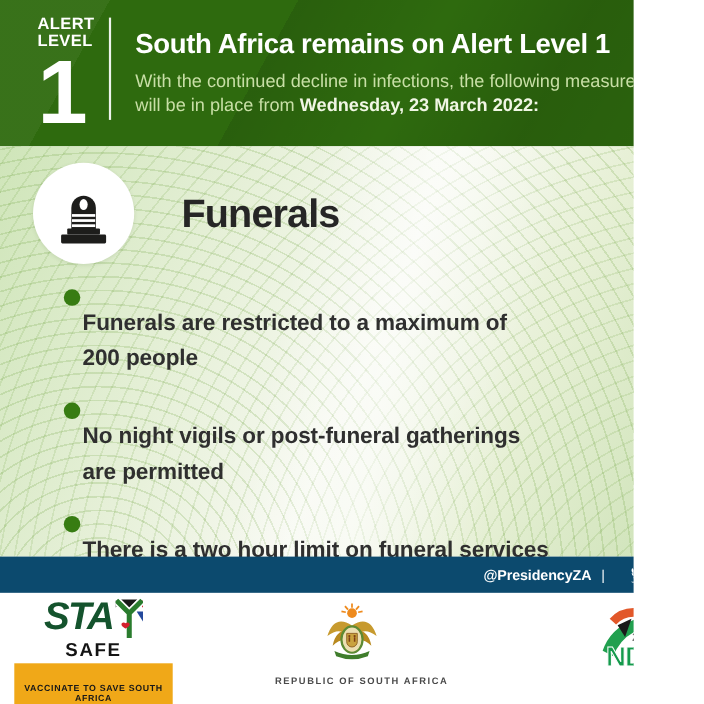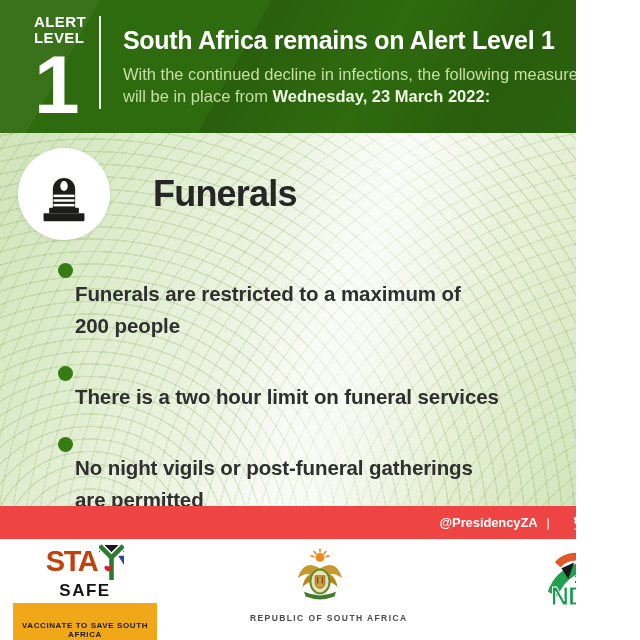--- a/index.html
+++ b/index.html
@@ -20,44 +20,44 @@
   .head-text p strong{color:#F0F6E4;font-weight:700;}
 
   
   .body{position:absolute;top:133px;left:0;width:640px;height:373px;
     background-image:
       repeating-radial-gradient(circle at 14% 112%, rgba(104,158,55,0) 0 11px, rgba(104,158,55,.20) 11px 12.5px),
       repeating-radial-gradient(circle at 104% 128%, rgba(104,158,55,0) 0 12px, rgba(104,158,55,.15) 12px 13.5px),
       linear-gradient(113deg,#CFE5B9 0%,#E6F0D8 30%,#F7F9F1 52%,#E7F0D6 72%,#C9E0B2 100%);}
   .sheen{position:absolute;inset:0;pointer-events:none;
     background:linear-gradient(103deg, rgba(255,255,255,0) 40%, rgba(255,255,255,.55) 55%, rgba(255,255,255,0) 72%);}
-  .section-head{position:absolute;left:18px;top:15px;display:flex;align-items:center;}
+  .section-head{position:absolute;left:30px;top:15px;display:flex;align-items:center;}
   .icon-circle{width:92px;height:92px;border-radius:50%;background:#fff;flex:none;
     display:flex;align-items:center;justify-content:center;box-shadow:0 1px 4px rgba(40,70,20,.12);}
   .icon-circle svg{width:62px;height:62px;}
   .section-head h2{margin:0 0 0 43px;font-size:36px;font-weight:700;color:#262626;letter-spacing:-.8px;}
   .bullets{position:absolute;left:58px;top:122px;margin:0;padding:0;list-style:none;}
   .bullets li{display:flex;margin-bottom:16px;flex-direction:column;}
   .dot{width:15px;height:15px;border-radius:50%;background:#377C12;margin-top:8px;flex:none;}
   .bt{margin-left:17px;font-size:20.5px;font-weight:700;color:#2F2F2F;line-height:32px;letter-spacing:-.1px;}
   .bl{white-space:nowrap;}
 
   
-  .bar{position:absolute;top:506px;left:0;width:640px;height:33px;background:#ef4444;
+  .bar{position:absolute;top:506px;left:0;width:640px;height:33px;background:#0c4a6e;
        display:flex;align-items:center;justify-content:flex-end;padding-right:16px;
        box-sizing:border-box;color:#fff;}
   .bar .handle,.bar .url{font-size:13px;font-weight:700;letter-spacing:-.1px;}
   .bar .pipe{margin:0 9px;font-size:13px;font-weight:400;opacity:.95;}
   .soc{display:block;margin-left:13px;}
 
   
   .strip{position:absolute;top:539px;left:0;width:640px;height:101px;background:#fff;}
   .stay{position:absolute;left:13px;top:5px;width:144px;text-align:center;}
   .stay-row{display:flex;justify-content:center;align-items:flex-start;height:37px;}
-  .sta{font-size:29px;font-weight:800;color:#c2410c;letter-spacing:-1.5px;line-height:34px;}
+  .sta{font-size:35px;font-weight:800;color:#14532d;letter-spacing:-1.5px;line-height:34px;font-style:italic;}
   .flagy{width:25px;height:37px;margin-left:2px;}
   .safe{font-size:17px;font-weight:800;color:#141414;letter-spacing:1.5px;line-height:17px;margin-top:1px;}
   .banner{margin-top:4px;background:#F0A818;color:#181818;font-size:8px;font-weight:700;
           letter-spacing:.6px;padding:18px 0;}
   .tagline{margin-top:5px;font-size:6.8px;font-weight:700;color:#7C4032;letter-spacing:.3px;}
   .coat{position:absolute;left:250px;top:4px;width:140px;text-align:center;}
   .coat svg{width:48px;height:64px;}
   .republic{margin-top:2px;font-size:8.5px;font-weight:700;letter-spacing:1.4px;color:#4A4A4A;white-space:nowrap;}
   .ndp{position:absolute;left:543px;top:8px;}
   .ndp svg{width:68px;height:66px;}
@@ -104,29 +104,29 @@
       <li>
         <span class="dot"></span>
         <div class="bt">
           <div class="bl">Funerals are restricted to a maximum of</div>
           <div class="bl">200 people</div>
         </div>
       </li>
       <li>
         <span class="dot"></span>
         <div class="bt">
-          <div class="bl">There is a two hour limit on funeral services</div>
-          <div class="bl"></div>
+          <div class="bl">No night vigils or post-funeral gatherings</div>
+          <div class="bl">are permitted</div>
         </div>
       </li>
       <li>
         <span class="dot"></span>
         <div class="bt">
-          <div class="bl">No night vigils or post-funeral gatherings</div>
-          <div class="bl">are permitted</div>
+          <div class="bl">There is a two hour limit on funeral services</div>
+          <div class="bl"></div>
         </div>
       </li>
     </ul>
   </main>
 
   <div class="bar">
     <span class="handle">@PresidencyZA</span>
     <span class="pipe">|</span>
     <svg class="soc" width="21" height="18" viewBox="0 0 24 24" fill="#fff">
       <path d="M23.9 4.6c-.9.4-1.8.66-2.8.78a4.9 4.9 0 0 0 2.15-2.7c-.95.56-2 .96-3.1 1.18A4.9 4.9 0 0 0 11.7 7.3c0 .38.04.76.12 1.12A13.9 13.9 0 0 1 1.7 3.3a4.9 4.9 0 0 0 1.52 6.55 4.86 4.86 0 0 1-2.22-.6v.06a4.9 4.9 0 0 0 3.93 4.8 4.9 4.9 0 0 1-2.21.09 4.9 4.9 0 0 0 4.58 3.4A9.83 9.83 0 0 1 0 19.7a13.87 13.87 0 0 0 7.52 2.2c9.02 0 13.95-7.47 13.95-13.95 0-.21 0-.42-.02-.63a9.97 9.97 0 0 0 2.45-2.54z"></path>

